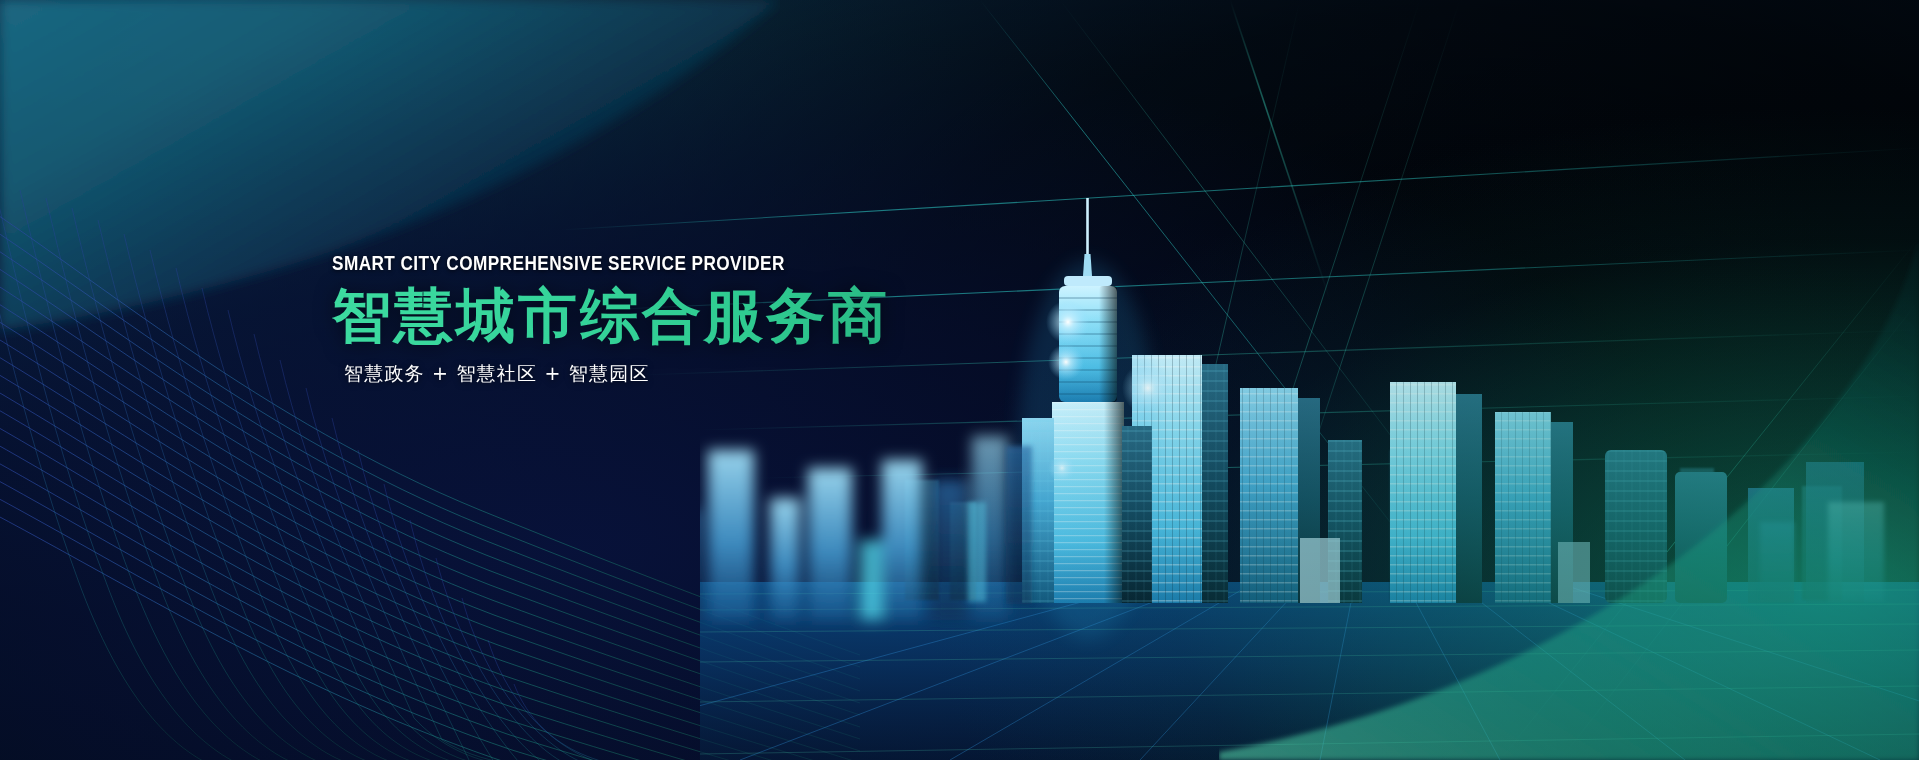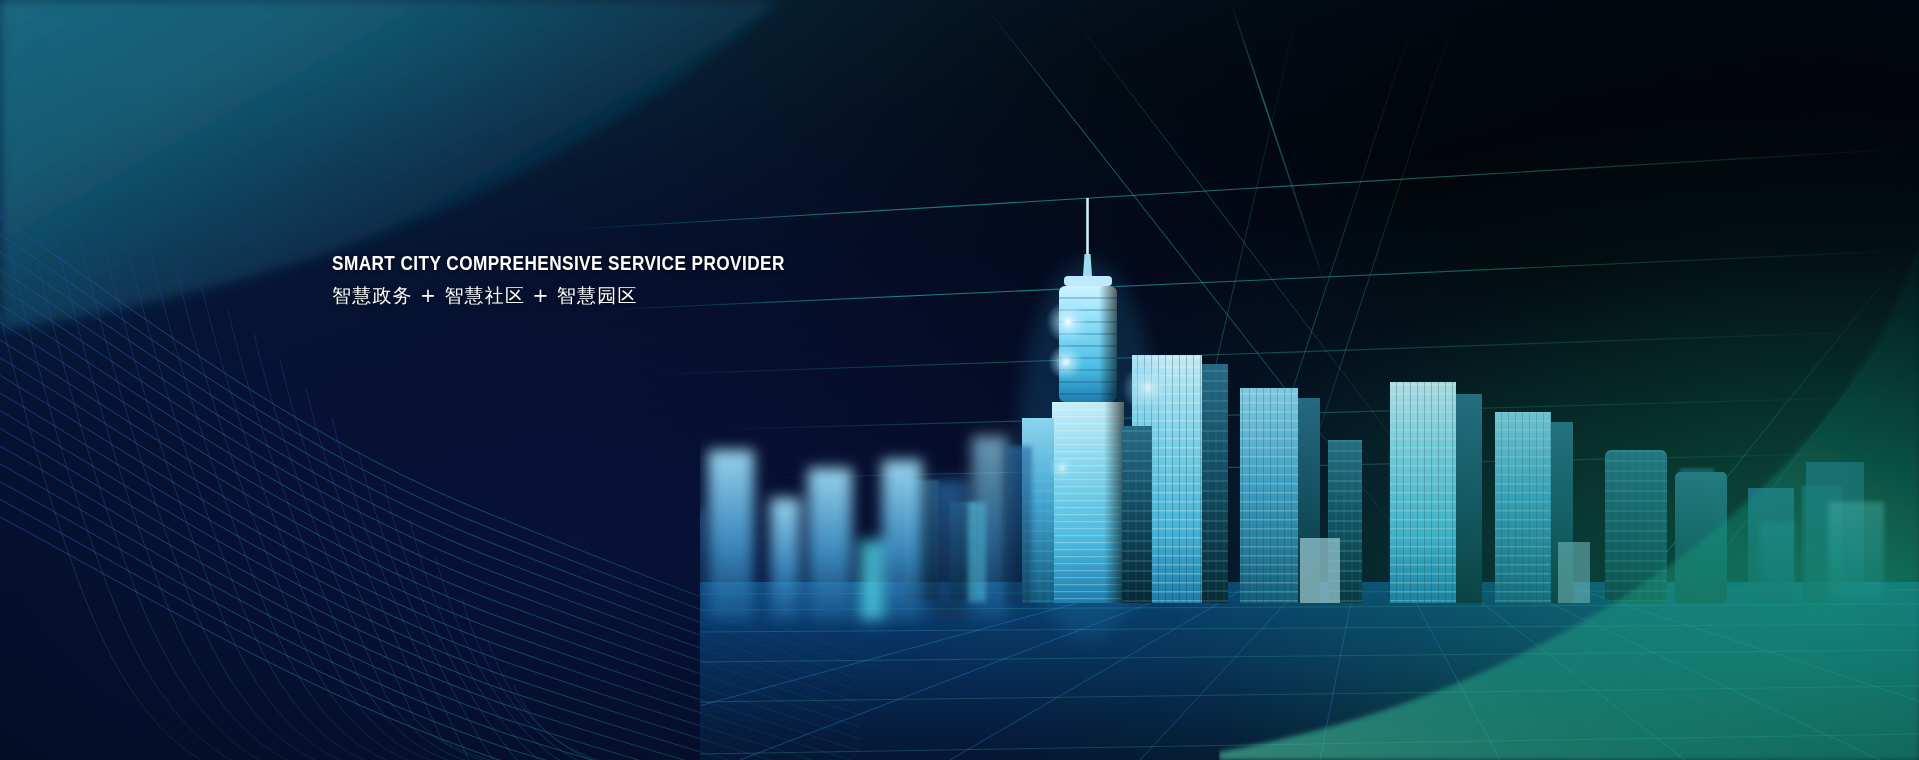--- a/index.html
+++ b/index.html
@@ -84,21 +84,21 @@
     color: transparent;
     -webkit-text-fill-color: transparent;
     filter: drop-shadow(0 2px 10px rgba(0,0,0,0.6));
     font-family: "DejaVu Sans", "Liberation Sans", sans-serif;
   }
   .subline {
     color: #ffffff;
     font-size: 19px;
     letter-spacing: 1.2px;
     white-space: nowrap;
-    margin: 0;
+    margin: 12px;
     text-shadow: 0 1px 6px rgba(0,0,0,0.7);
     font-family: "DejaVu Sans", "Liberation Sans", sans-serif;
   }
 </style>
 </head>
 <body>
 
 <div id="banner">
 
   <div class="layer bg-base"></div>
@@ -424,16 +424,17 @@
           <feGaussianBlur stdDeviation="2.5"></feGaussianBlur>
         </filter>
     </defs>
     <path d="M700,0 C660,150 520,300 330,400 C220,458 110,492 0,512 L0,520 L700,520 Z" fill="url(#greenOv)" filter="url(#ovBlur)"></path>
   </svg>
 
   <div class="layer bg-green-right"></div>
 
   <div class="text-block">
     <p class="eyebrow">SMART CITY COMPREHENSIVE SERVICE PROVIDER</p>
+    <h1 class="headline">智慧城市综合服务商</h1>
     <p class="subline">智慧政务 + 智慧社区 + 智慧园区</p>
   </div>
 
 </div>
 
 </body></html>

